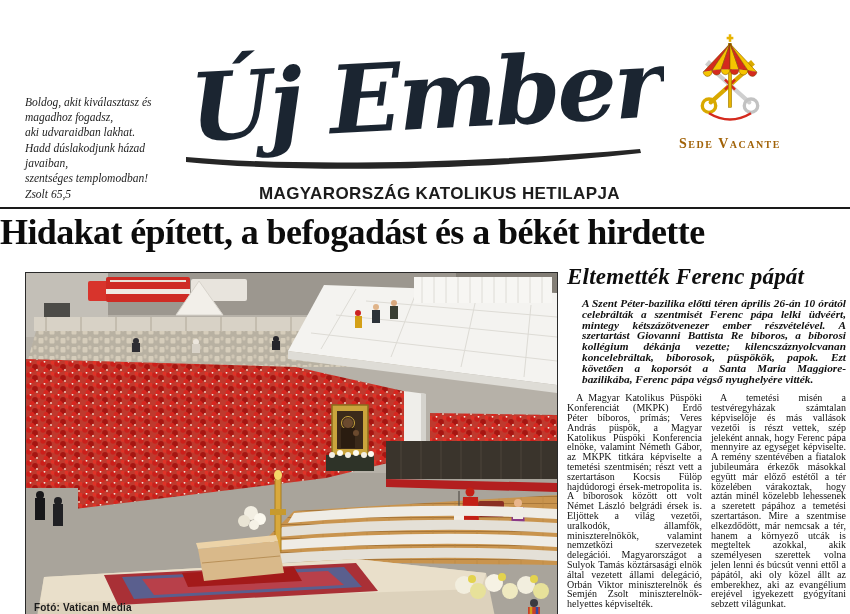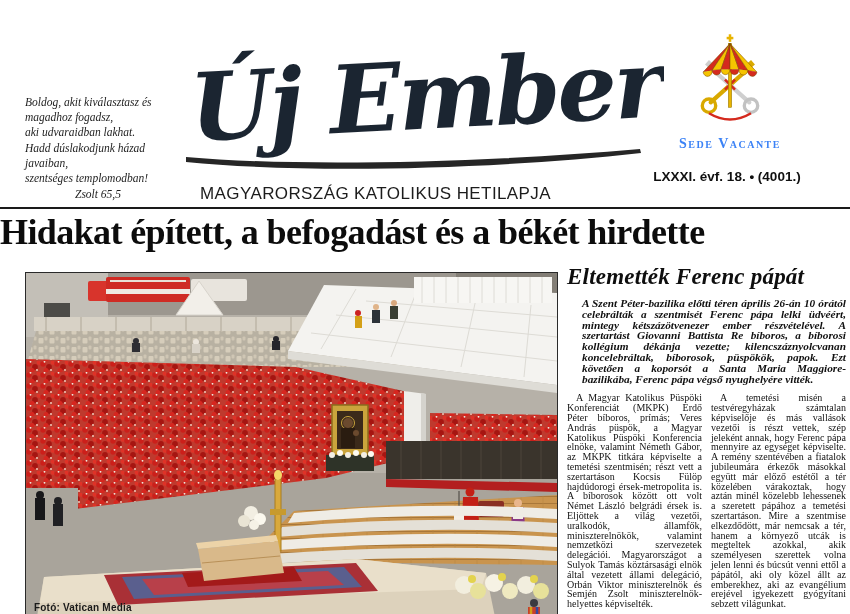--- a/index.html
+++ b/index.html
@@ -4,31 +4,31 @@
 <style>
   * { margin:0; padding:0; box-sizing:border-box; }
   html,body { background:#ffffff; }
   body { font-family:"Liberation Serif", serif; color:#111; }
   .page { position:relative; width:850px; height:614px; background:#fff; overflow:hidden; margin:9px auto; }
 
   
   .quote-block { position:absolute; left:25px; top:86px; width:152px;
     font-style:italic; font-size:11.5px; line-height:1.32; color:#1d1d1d; }
   .quote-lines { white-space:pre-line; }
-  .quote-ref { text-align:center; margin-top:1px; padding-right:6px; }
+  .quote-ref { text-align:left; margin-top:1px; padding-right:6px; }
 
   .logo-wrap { position:absolute; left:178px; top:12px; width:486px; height:160px; }
 
   .emblem-wrap { position:absolute; left:688px; top:24px; width:84px; height:100px; }
   .emblem-label { position:absolute; left:650px; top:127px; width:160px; text-align:center;
     font-family:"Liberation Serif", serif; font-variant:small-caps; font-weight:bold;
-    font-size:14px; letter-spacing:1.5px; color:#3b82f6; }
-
-  .tagline { position:absolute; left:200px; top:175px; width:420px; text-align:left;
-    font-family:"Liberation Sans", sans-serif; font-weight:normal; font-size:17px;
+    font-size:14px; letter-spacing:1.5px; color:#a16207; }
+
+  .tagline { position:absolute; left:200px; top:175px; width:420px; text-align:right;
+    font-family:"Liberation Sans", sans-serif; font-weight:bold; font-size:17px;
     letter-spacing:.4px; color:#1c1c1c; }
 
   .issue-info { position:absolute; left:617px; top:159px; width:220px; text-align:center;
     font-family:"Liberation Sans", sans-serif; font-weight:bold; font-size:13.5px;
     line-height:1.3; color:#101010; }
 
   .rule { position:absolute; left:0; top:198px; width:850px; height:2px; background:#1a1a1a; }
 
   
   .headline { position:absolute; left:0; top:202px; width:850px; text-align:left;
@@ -116,21 +116,20 @@
         <path d="M60.7,43 a5.3,6 0 0 0 10.6,1" fill="#f5c400"></path>
         <path d="M71.3,44 a5.3,6 0 0 0 10.7,2" fill="#d42a1e"></path>
       </g>
     </svg>
   </div>
   <div class="emblem-label">Sede Vacante</div>
 
   <div class="tagline">MAGYARORSZÁG KATOLIKUS HETILAPJA</div>
 
   <div class="issue-info">
-    <div>LXXXI. évf. 18. • (4001.)</div>
   </div>
 
   <div class="rule"></div>
 
   <h1 class="headline">Hidakat épített, a befogadást és a békét hirdette</h1>
 
   <div class="photo">
     <svg width="531" height="349" viewBox="0 0 531 349">
       <defs>
         <pattern id="crowd" width="14" height="11" patternUnits="userSpaceOnUse">

